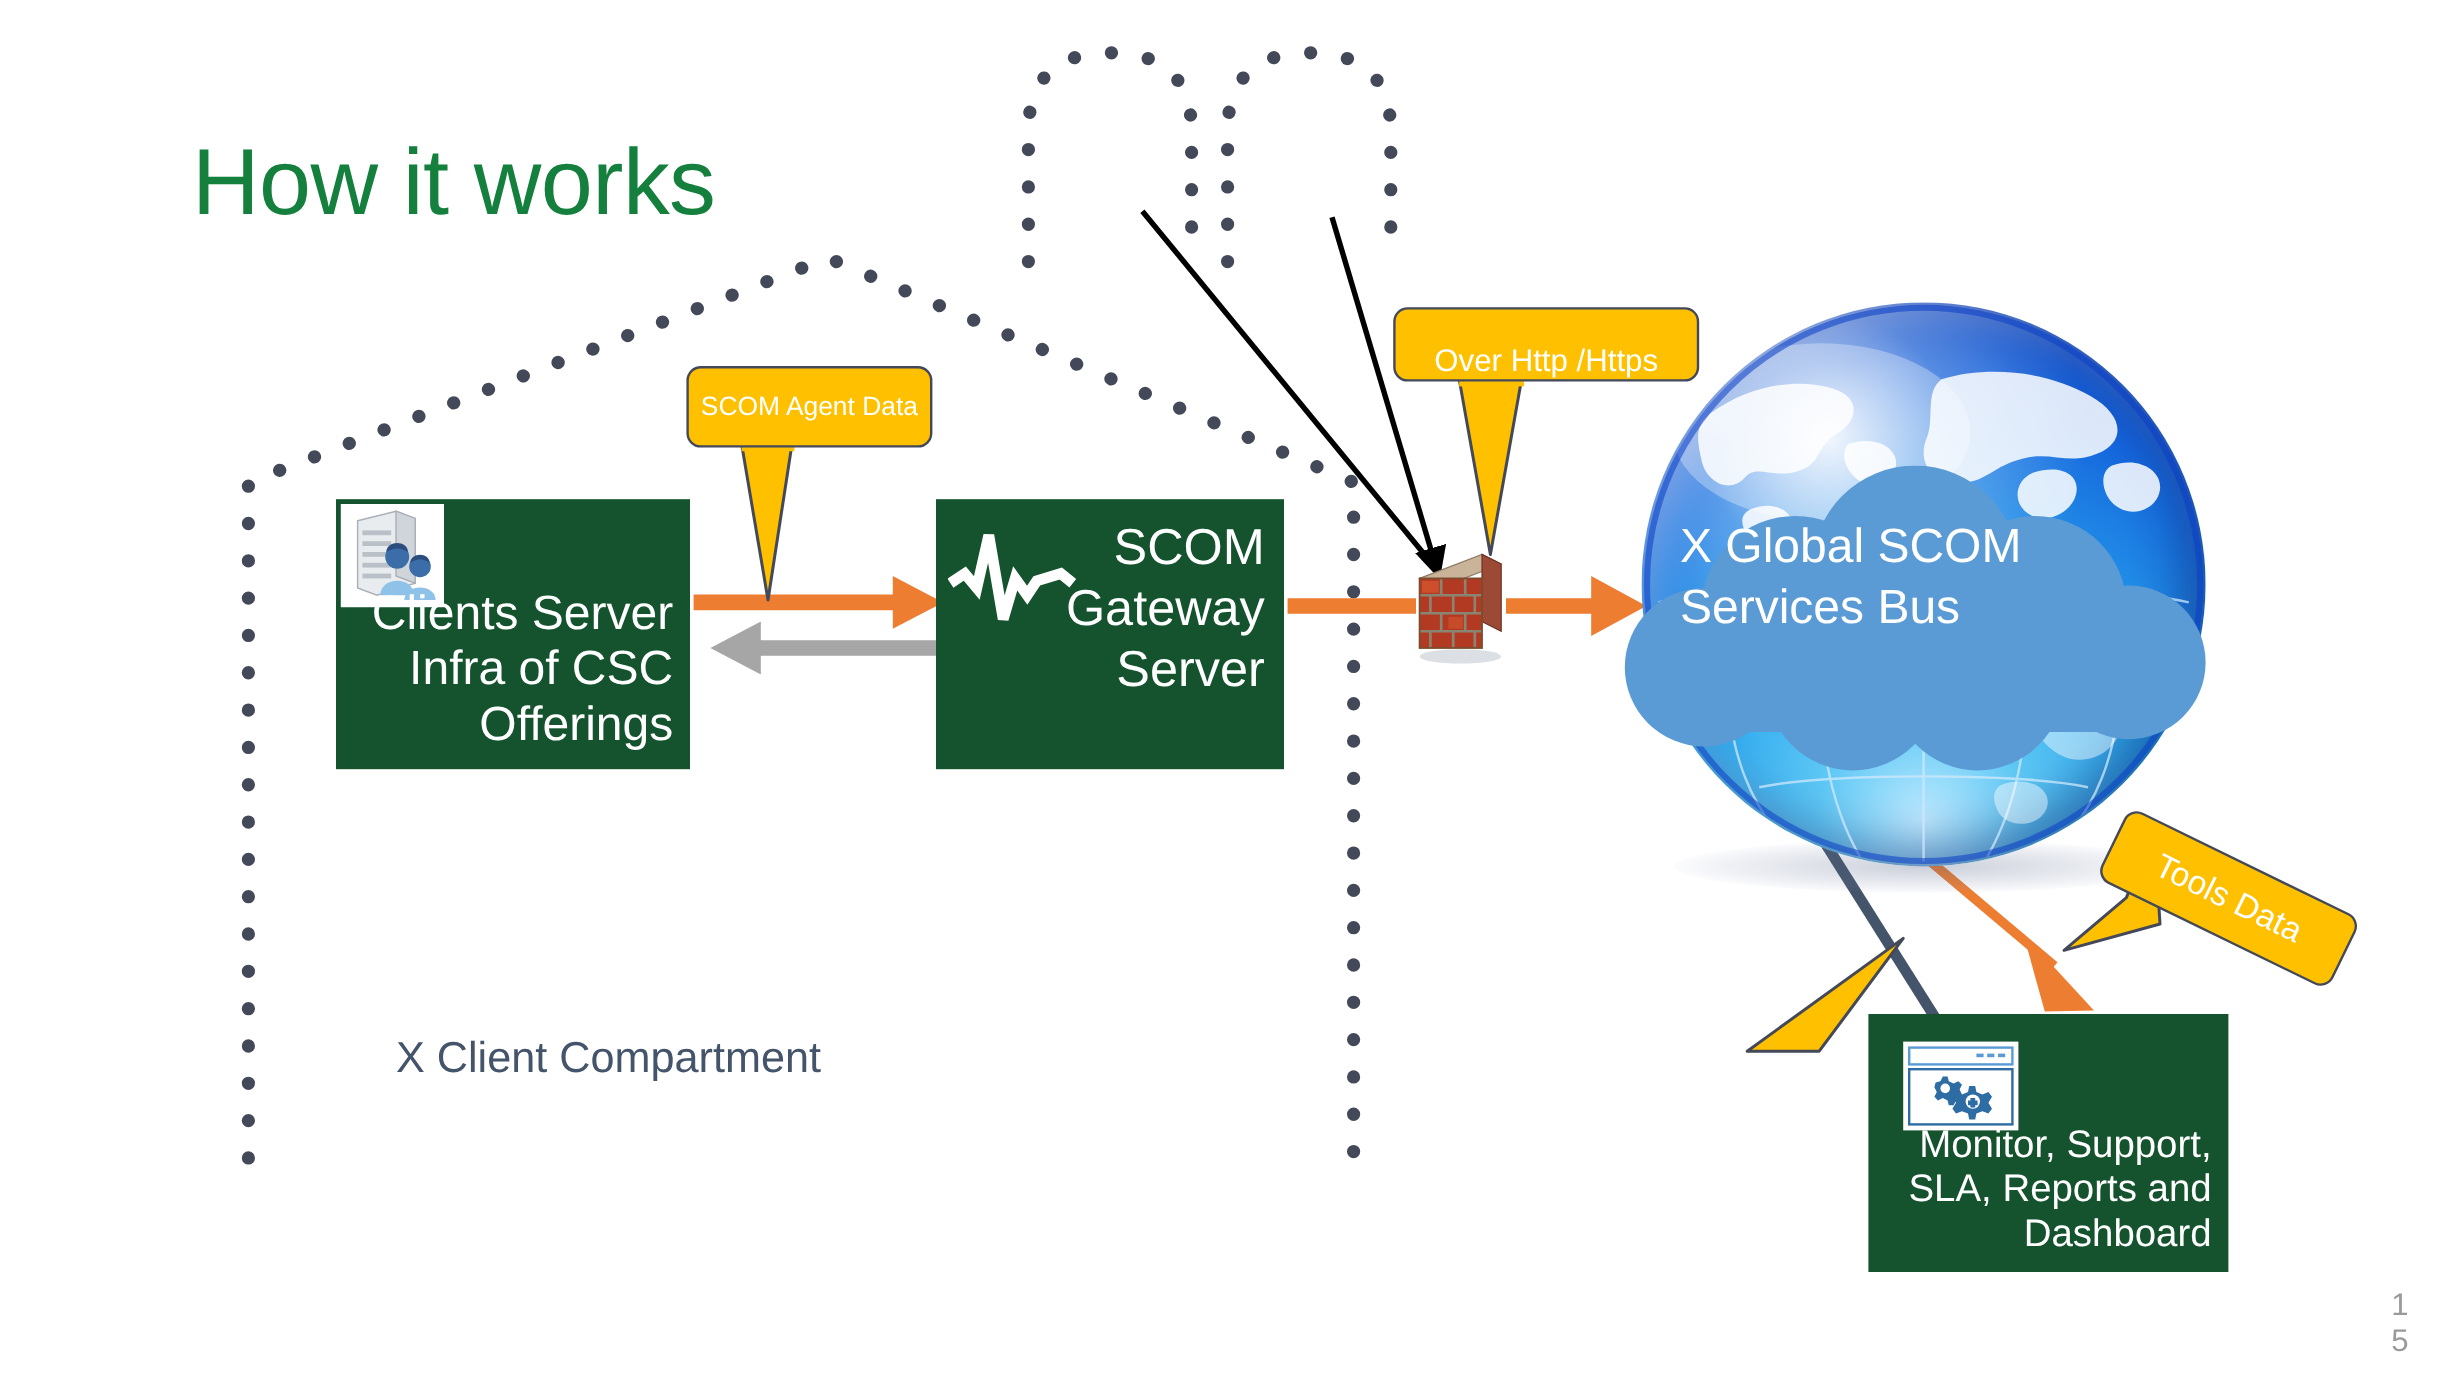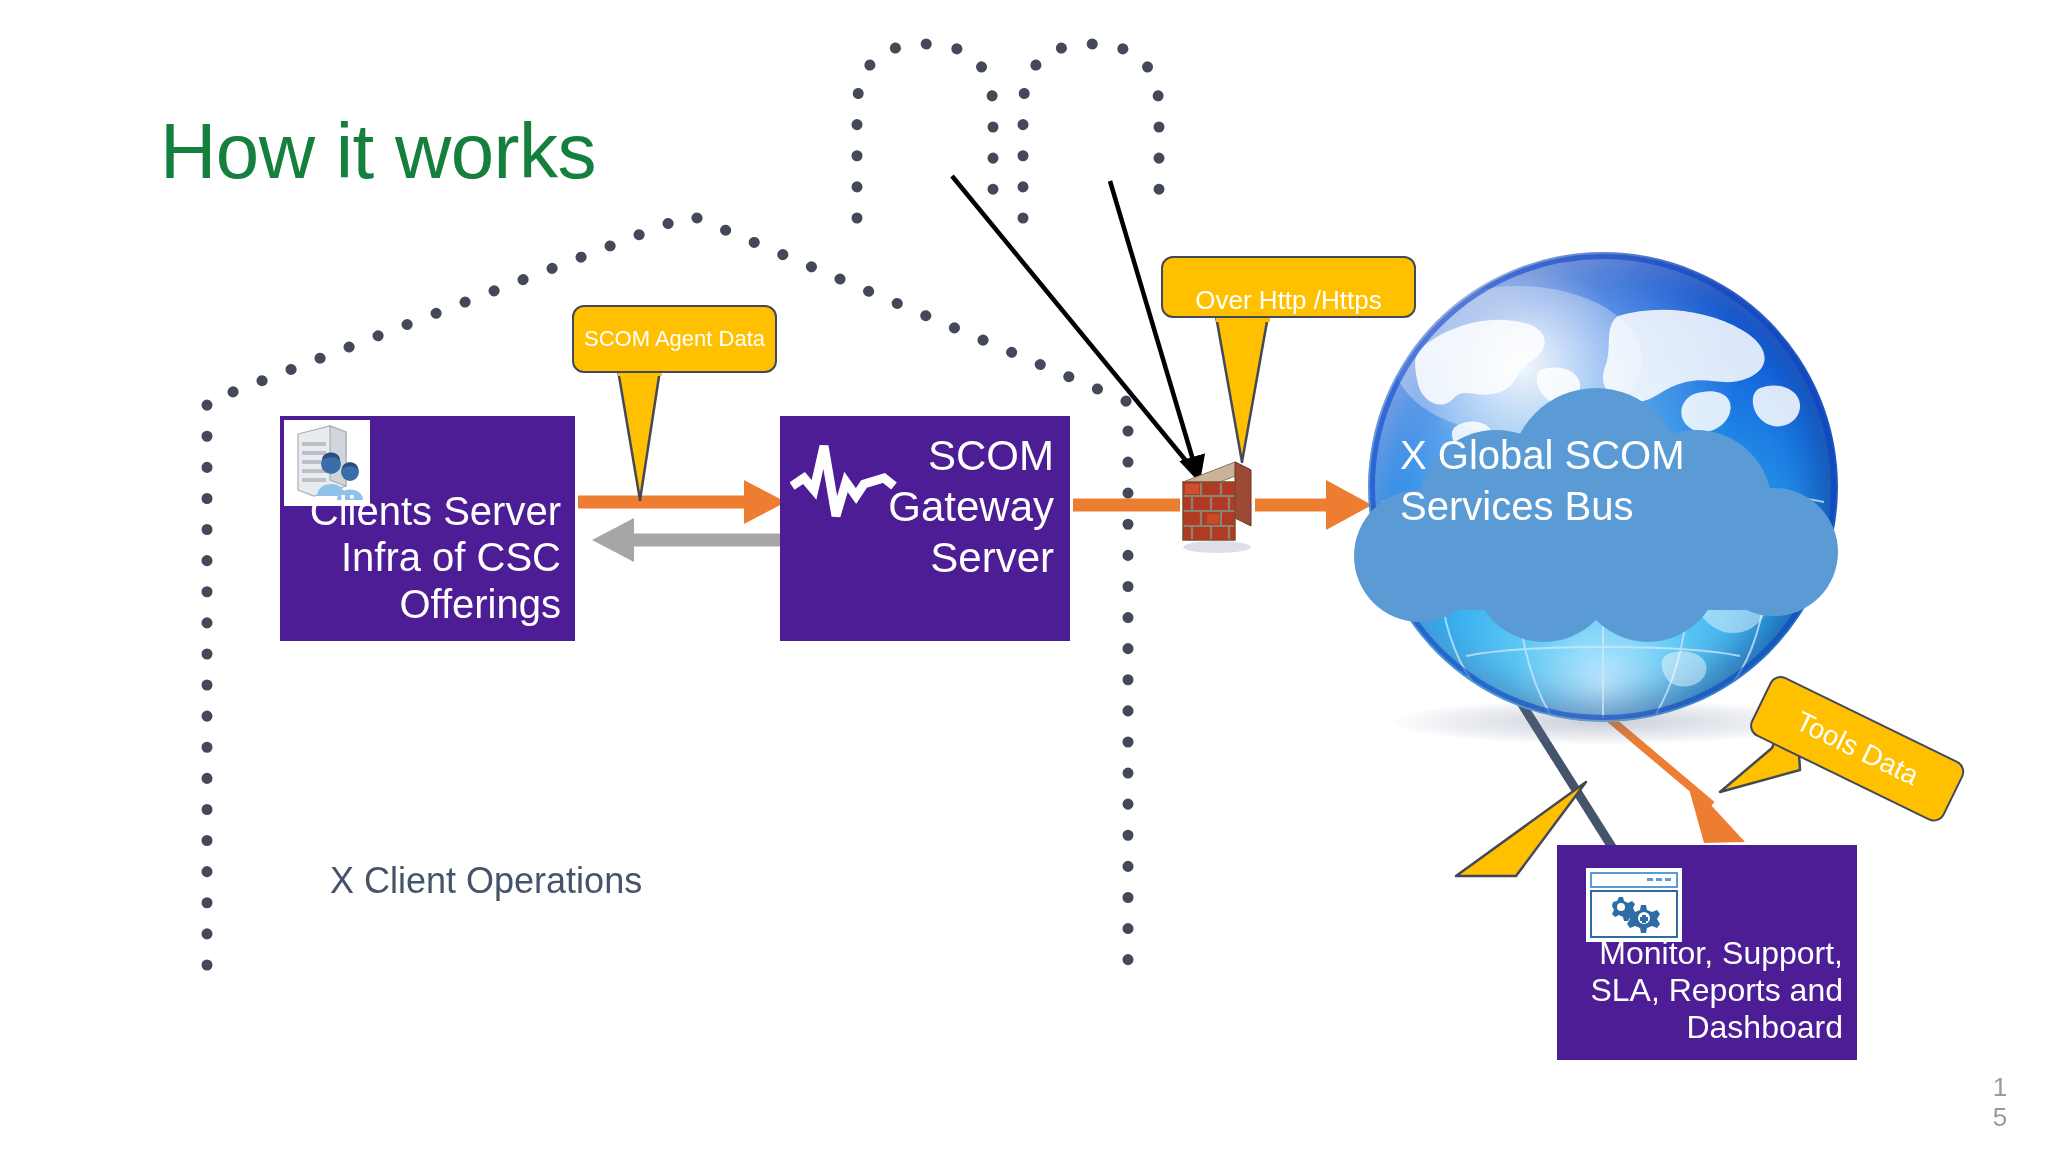--- a/index.html
+++ b/index.html
@@ -26,21 +26,21 @@
   
   #compartment-label{
     position:absolute;left:330px;top:860px;
     font-size:36px;color:#44546a;
     white-space:nowrap;
   }
 
   
   .bluebox{
     position:absolute;
-    background:#4c1d95;
+    background:#14532d;
     color:#ffffff;
     box-sizing:border-box;
   }
   .bluebox .bx-text{
     position:absolute;left:0;right:14px;bottom:10px;
     text-align:right;
     line-height:1.16;
     font-weight:400;
   }
 
@@ -361,20 +361,20 @@
 
   <div class="callout" id="callout-over-http">
     <span>Over Http /Https</span>
   </div>
 
 
   <div class="callout" id="callout-tools-data">
     <span>Tools Data</span>
   </div>
 
-  <div id="compartment-label">X Client Operations</div>
+  <div id="compartment-label">X Client Compartment</div>
 
   <div style="position:absolute;left:1985px;top:1072px;font-size:26px;line-height:30px;color:#9a9a9a;text-align:center;width:30px;">
     <div>1</div>
     <div>5</div>
   </div>
 
 </div>
 
 </body></html>

